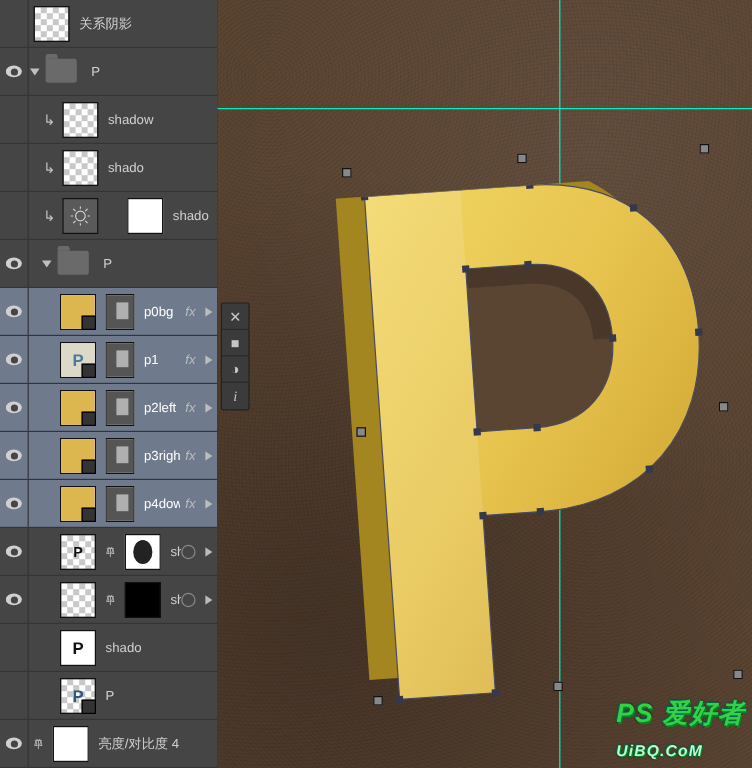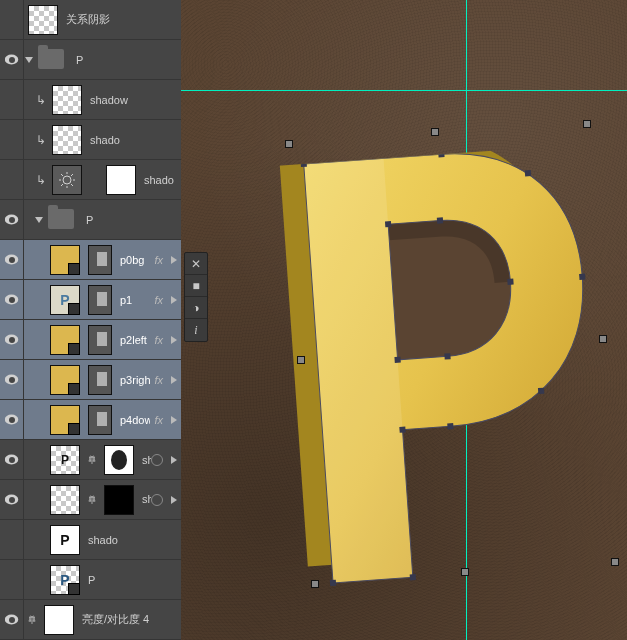--- a/index.html
+++ b/index.html
@@ -391,20 +391,25 @@
 
     <div class="handle" style="left:104px; top:140px"></div>
     <div class="handle" style="left:250px; top:128px"></div>
     <div class="handle" style="left:402px; top:120px"></div>
     <div class="handle" style="left:418px; top:335px"></div>
     <div class="handle" style="left:430px; top:558px"></div>
     <div class="handle" style="left:280px; top:568px"></div>
     <div class="handle" style="left:130px; top:580px"></div>
     <div class="handle" style="left:116px; top:356px"></div>
 
+    <div class="watermark">
+      <span>PS 爱好者</span>
+      <br>
+      <span class="com">UiBQ.CoM</span>
+    </div>
   </div>
 </div>
 
 <div class="mini-toolbar">
   <div class="row">
       <span class="iconi">✕</span>
     </div>
   <div class="row">
       <span class="iconi">■</span>
     </div>

